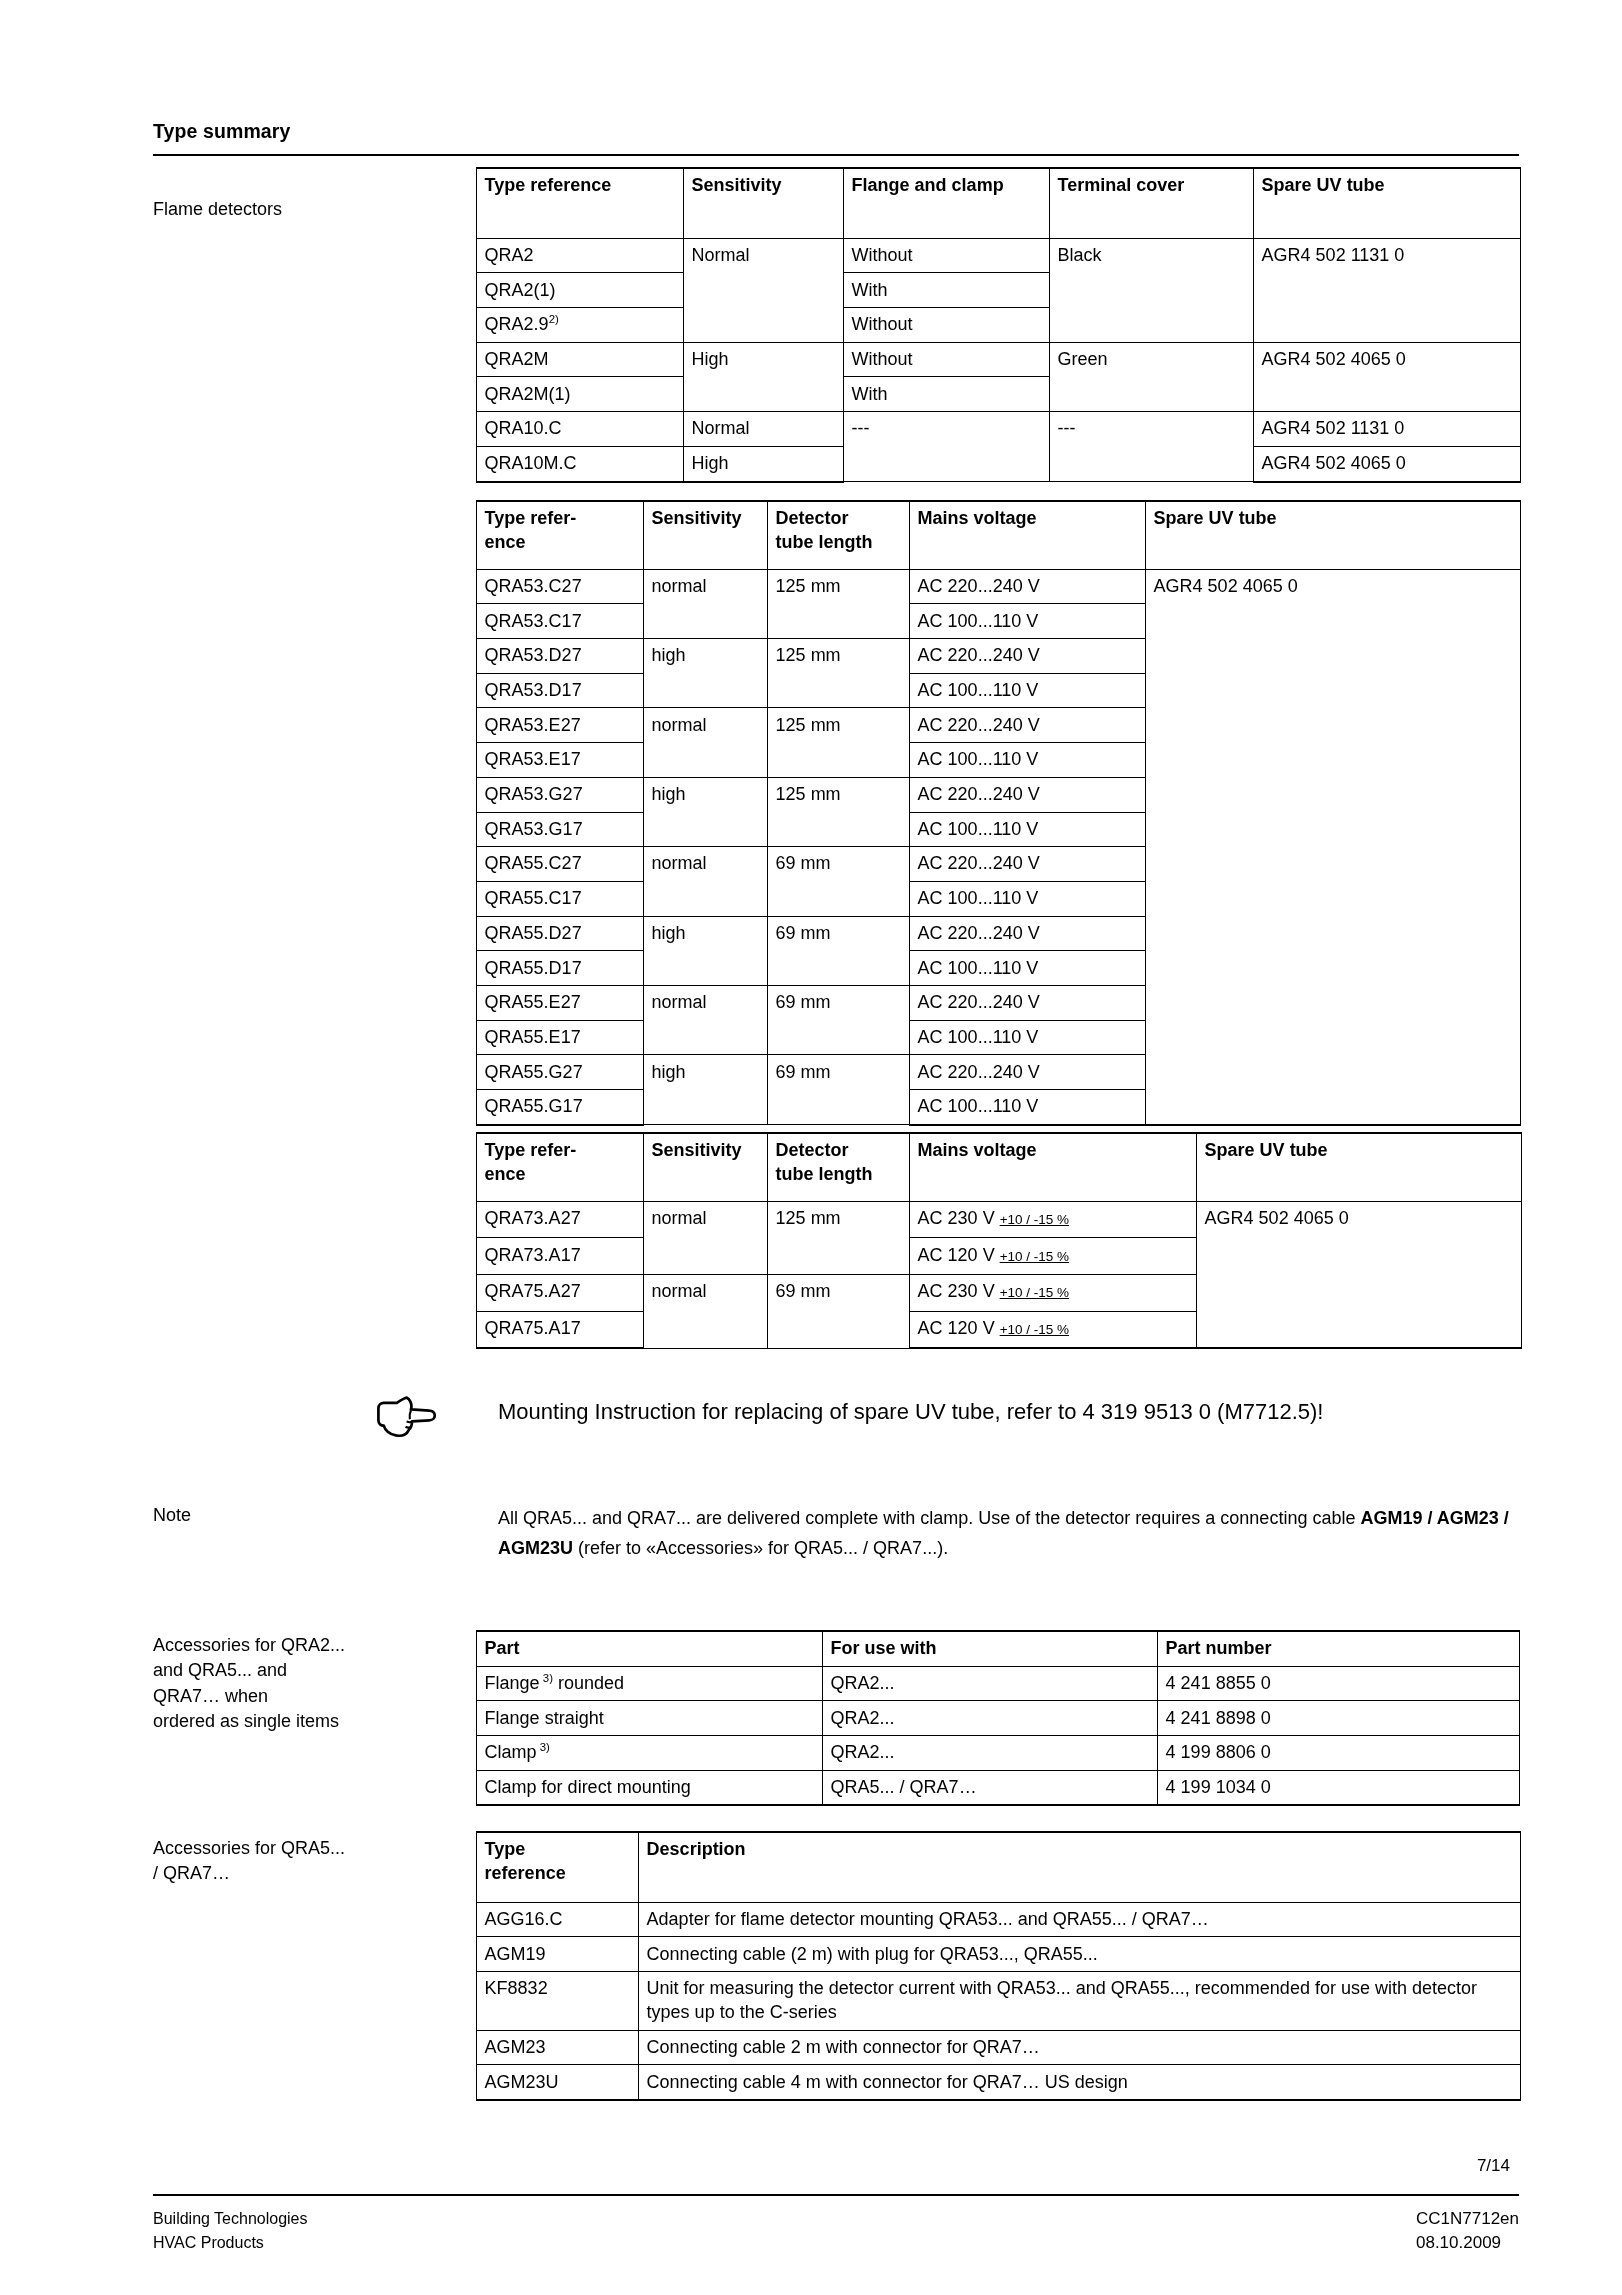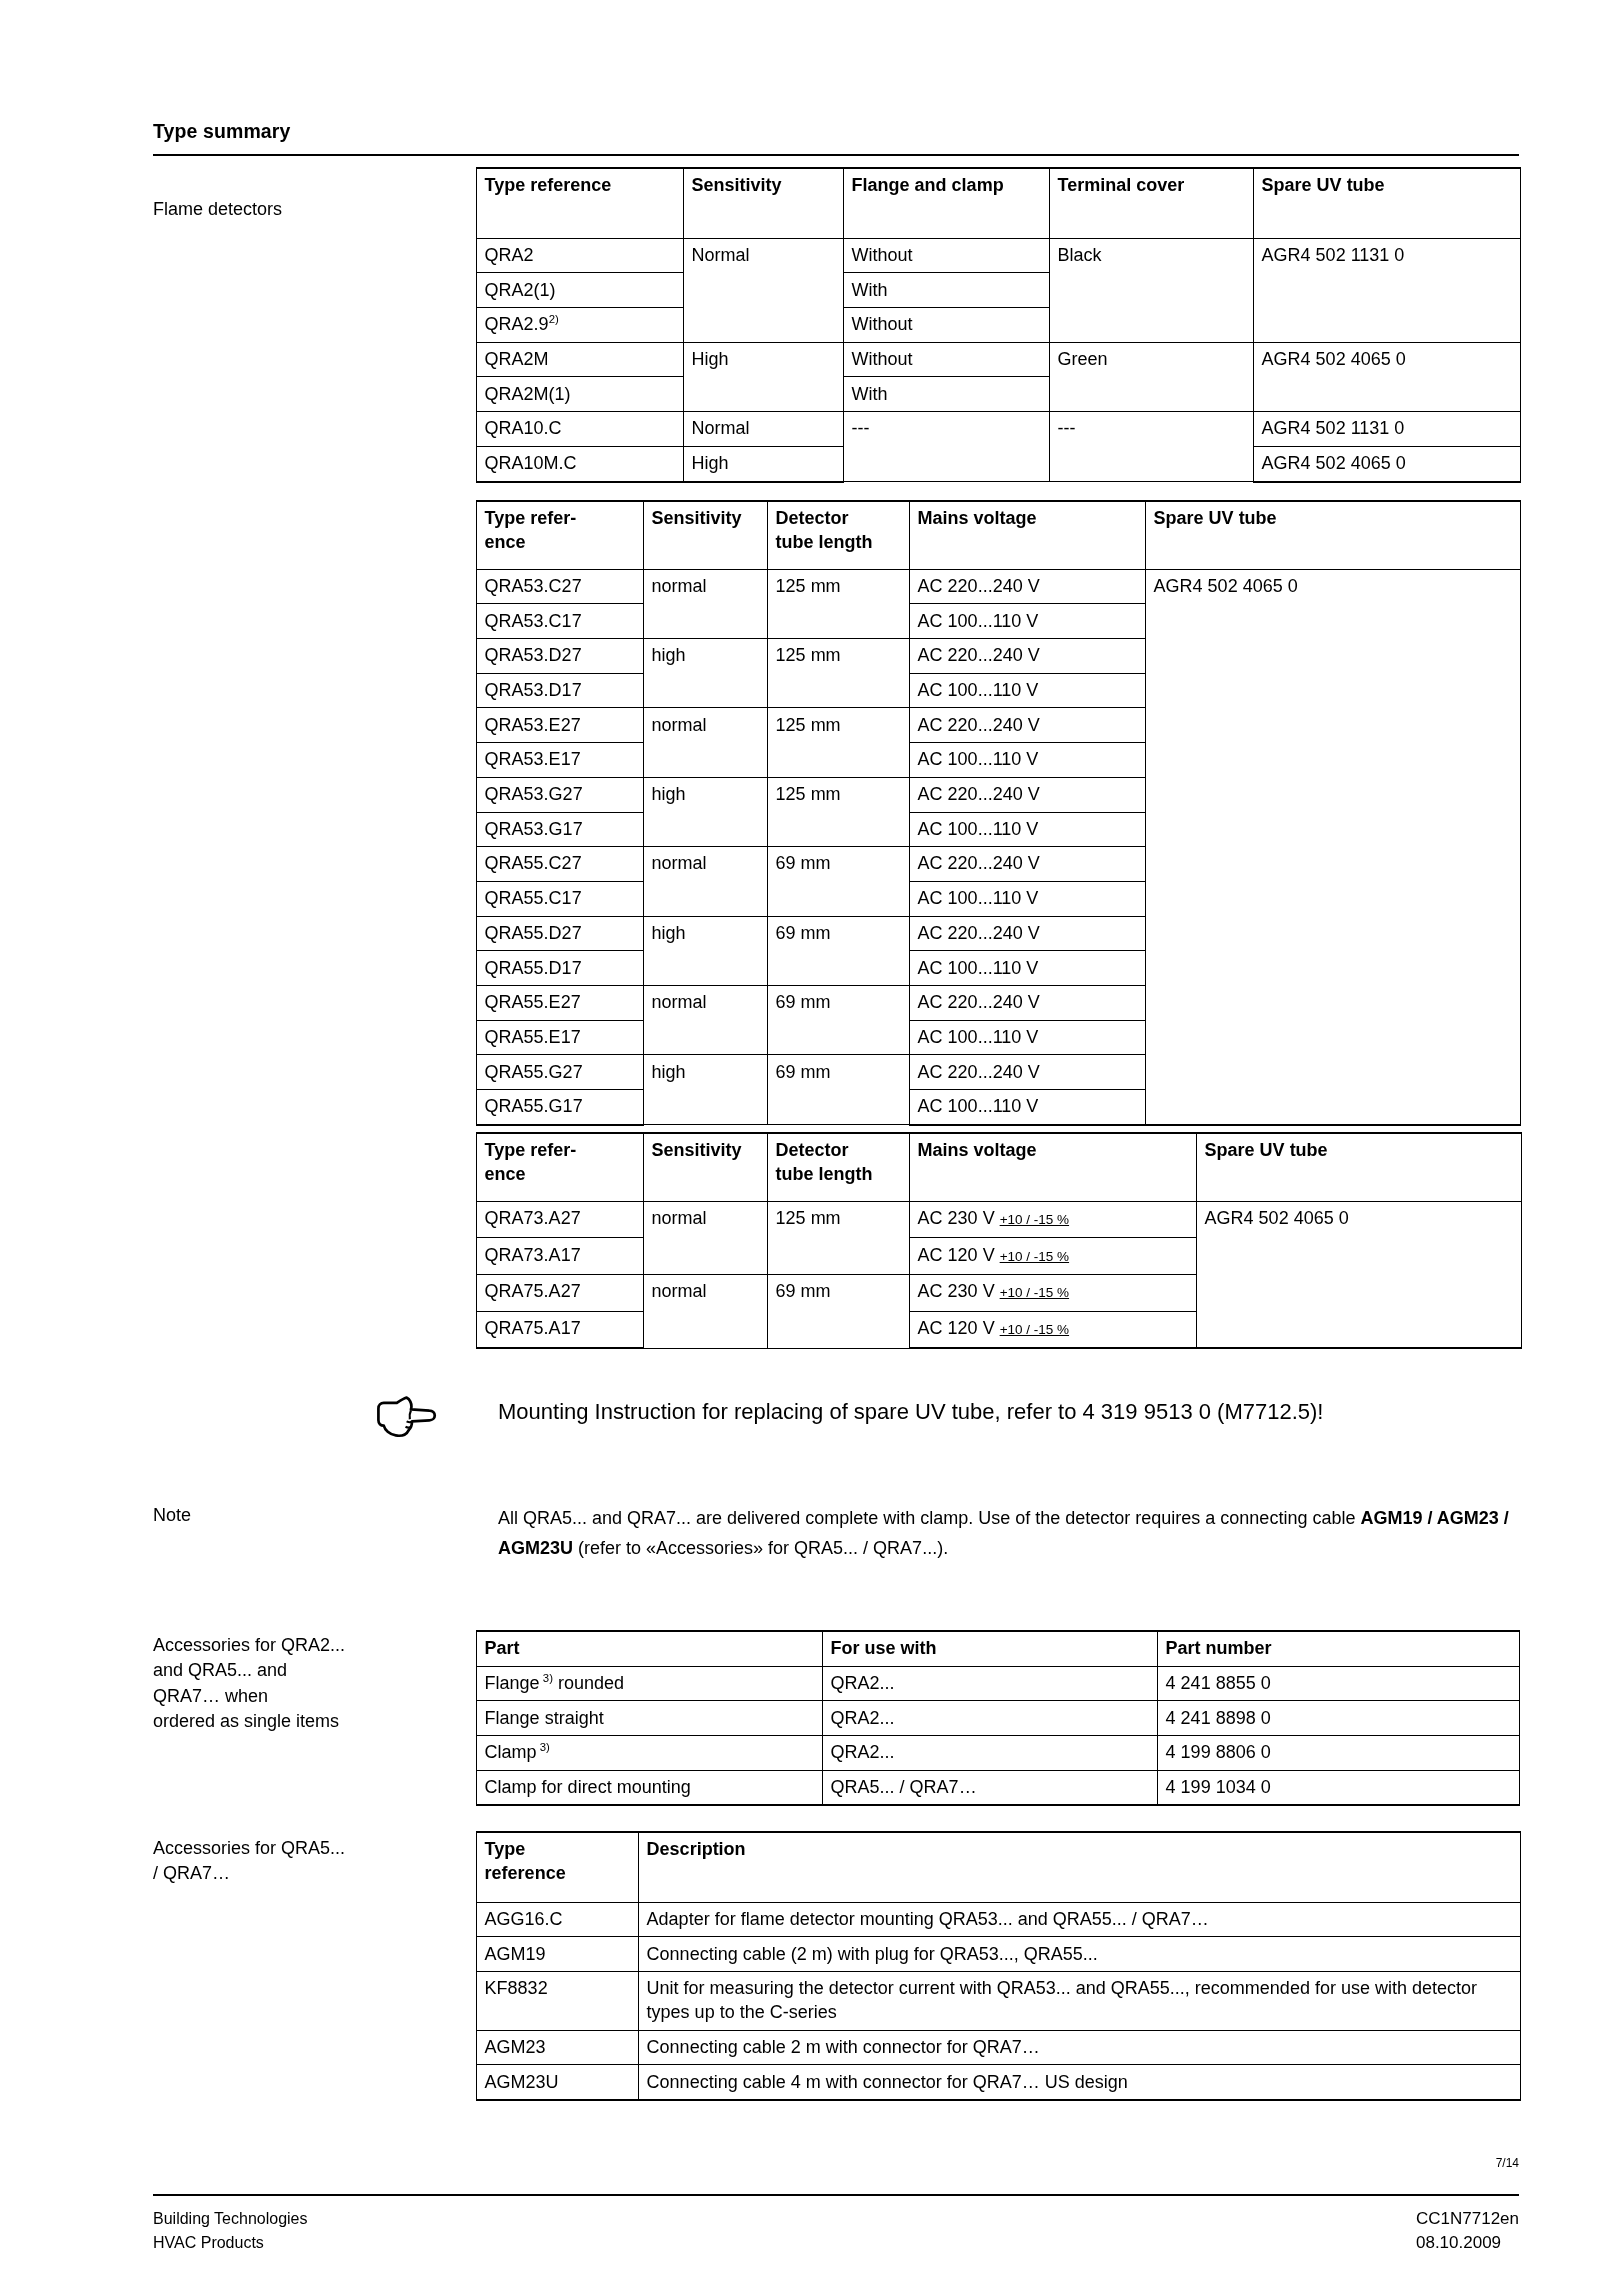--- a/index.html
+++ b/index.html
@@ -107,23 +107,23 @@
     left: 498px;
     top: 1503px;
     width: 1028px;
     font-size: 18px;
     line-height: 30px;
   }
 
   
   .page-num {
     position: absolute;
-    right: 104px;
+    right: 113px;
     top: 2156px;
-    font-size: 12px;
+    font-size: 17px;
     text-align: right;
   }
   .footer-rule {
     position: absolute;
     left: 153px;
     top: 2194px;
     width: 1366px;
     height: 2.2px;
     background: #000;
   }

